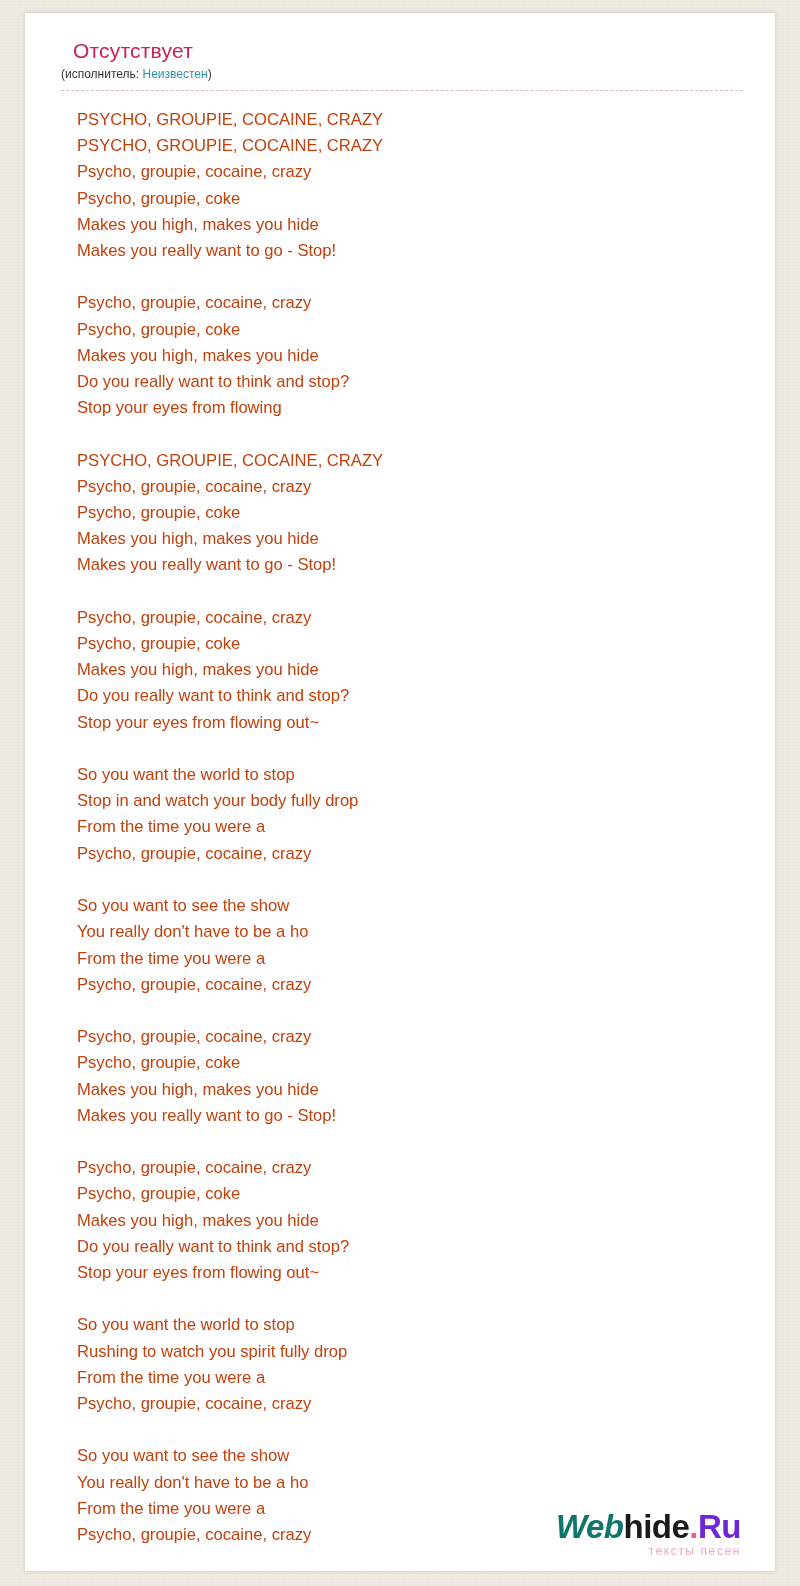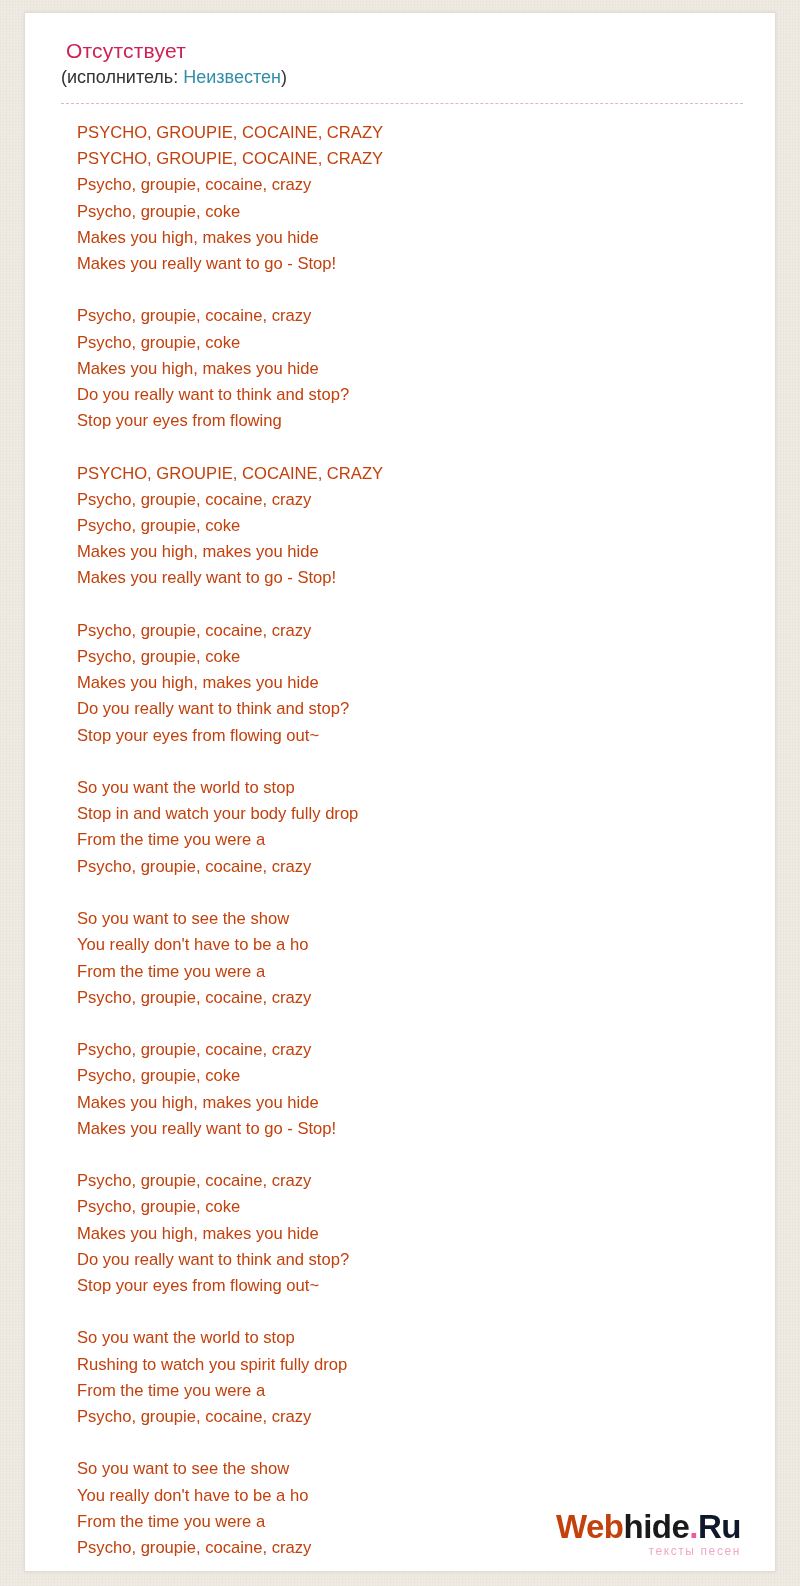--- a/index.html
+++ b/index.html
@@ -33,27 +33,27 @@
     box-shadow: 0 0 3px rgba(0,0,0,0.08);
     box-sizing: border-box;
   }
   .inner {
     padding: 26px 32px 0 36px;
   }
   .song-title {
     color: #cc2255;
     font-size: 21px;
     font-weight: normal;
-    margin: 0 0 4px 5px;
+    margin: 0 0 4px 12px;
     letter-spacing: 0.2px;
   }
   .artist-line {
-    font-size: 18px;
+    font-size: 12px;
     color: #333333;
-    padding-bottom: 15px;
+    padding-bottom: 9px;
     border-bottom: 1px dashed #d9b9c4;
     margin-bottom: 14px;
   }
   .artist-link {
     color: #2f8fa8;
     text-decoration: none;
   }
   .lyrics {
     font-size: 16.6px;
     line-height: 26.2px;
@@ -67,24 +67,24 @@
     right: 34px;
     bottom: 14px;
     text-align: right;
     line-height: 1;
   }
   .wm-main {
     font-size: 33px;
     font-weight: bold;
     letter-spacing: -0.5px;
   }
-  .wm-web { color: #c2410c; }
+  .wm-web { color: #0f766e; font-style: italic; }
   .wm-kind { color: #1a1a1a; }
   .wm-dot { color: #ef5a9c; }
-  .wm-ru { color: #0f172a; }
+  .wm-ru { color: #6d28d9; }
   .wm-sub {
     font-size: 12px;
     color: #f3a7c6;
     letter-spacing: 1.6px;
     margin-top: 2px;
   }
 </style>
 </head>
 <body>
 

